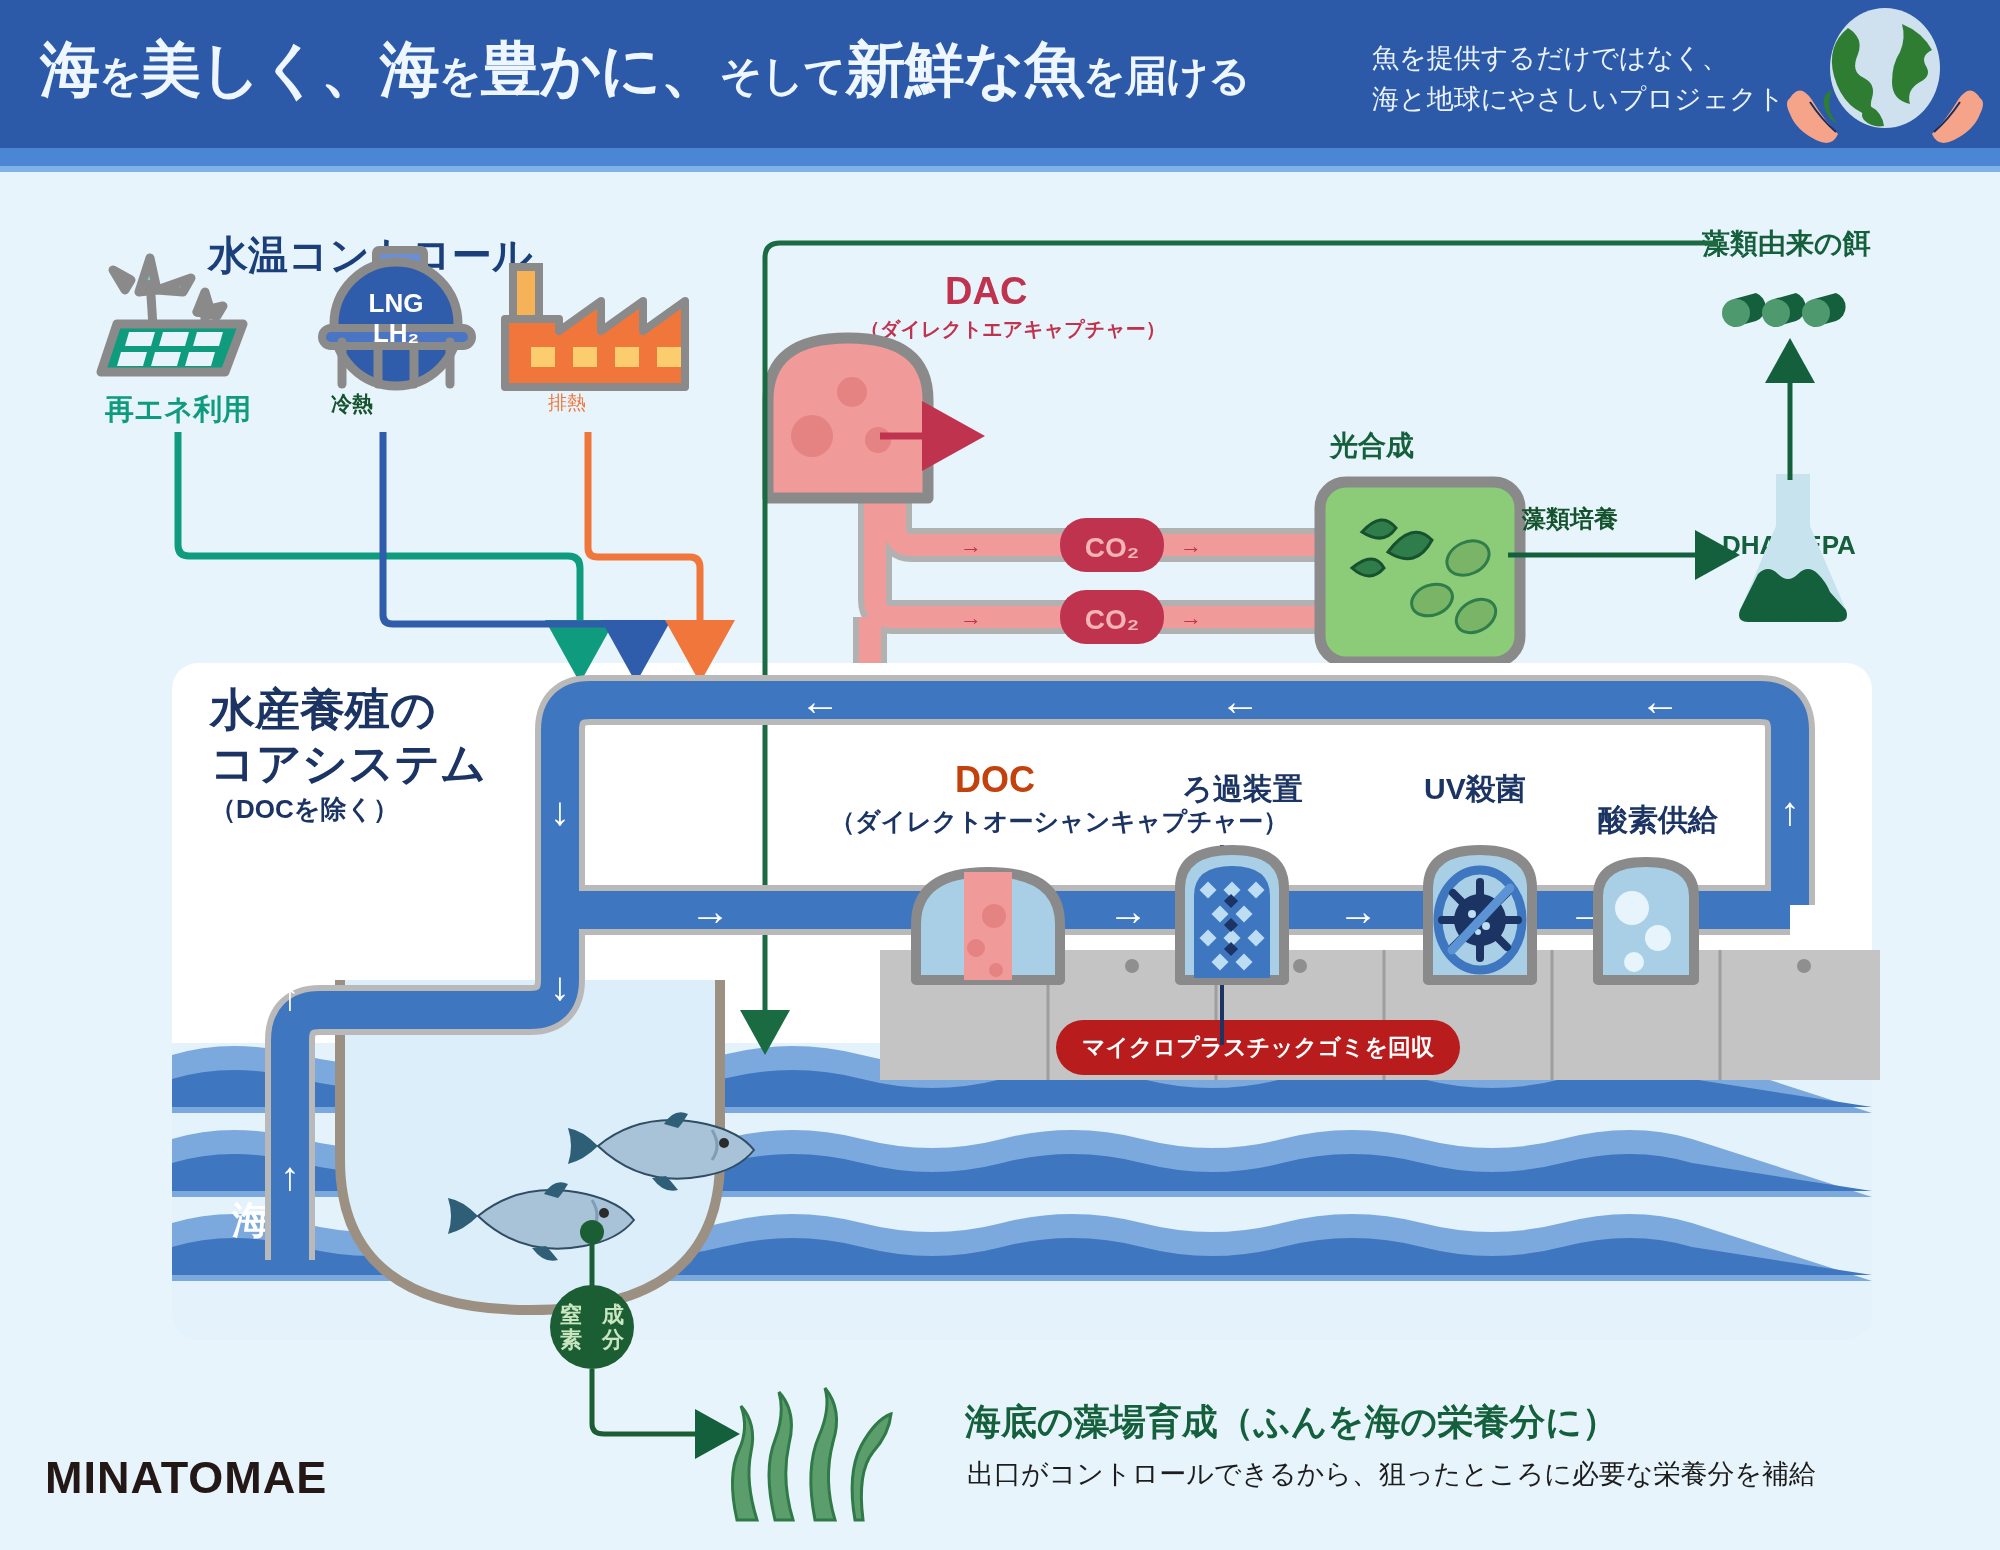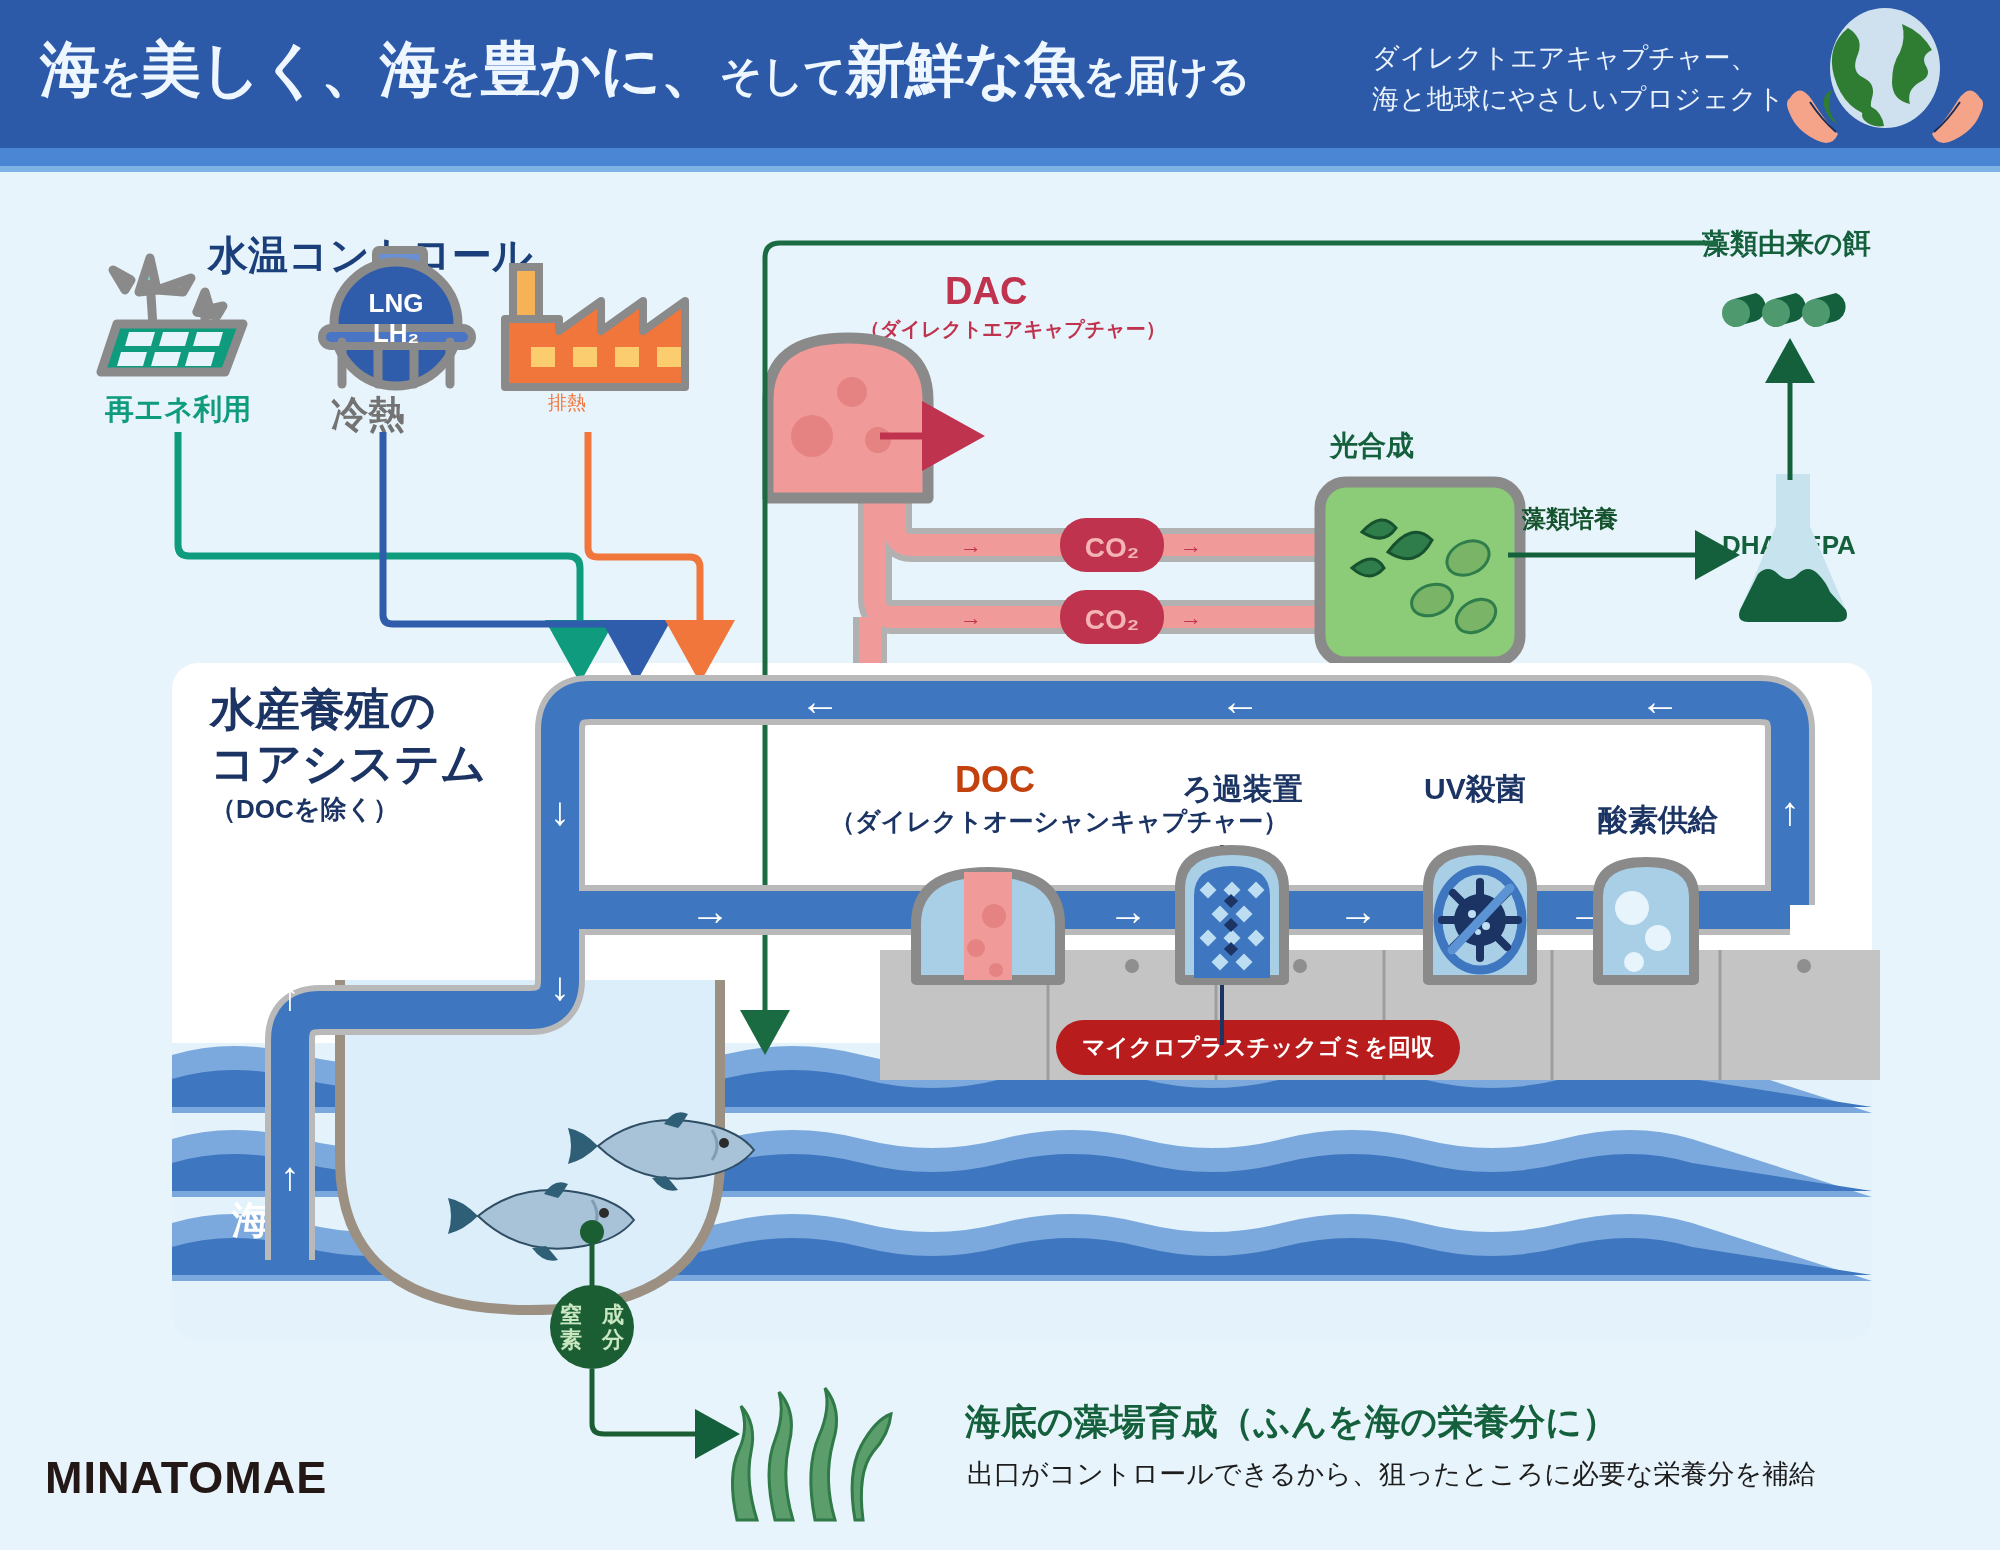--- a/index.html
+++ b/index.html
@@ -36,21 +36,21 @@
     position:absolute;left:1372px;top:38px;
     font-size:27px;line-height:1.5;color:#eaf2fc;white-space:nowrap;
   }
 
   
   .lbl{position:absolute;white-space:nowrap;}
 
   
   #t-watertemp{left:208px;top:228px;font-size:40px;font-weight:700;color:#1b3f7a;}
   #t-reene{left:105px;top:390px;font-size:29px;font-weight:700;color:#0f9b7e;}
-  #t-reitsu{left:331px;top:390px;font-size:37px;font-weight:700;color:#737373;}
+  #t-reitsu{left:331px;top:390px;font-size:21px;font-weight:700;color:#14532d;}
   #t-hainetsu{left:548px;top:390px;font-size:19px;font-weight:400;color:#f0763c;}
 
   #t-dac{left:945px;top:270px;font-size:38px;font-weight:700;color:#c0334e;}
   #t-dacsub{left:860px;top:316px;font-size:20px;font-weight:700;color:#c0334e;}
   #t-atmco2a{left:790px;top:392px;font-size:25px;font-weight:700;color:#c0334e;}
   #t-atmco2b{left:797px;top:424px;font-size:38px;font-weight:700;color:#c0334e;}
 
   #t-photo{left:1330px;top:427px;font-size:28px;font-weight:700;color:#14603c;}
   #t-algaecul{left:1522px;top:503px;font-size:24px;font-weight:700;color:#14532d;}
   #t-dhaepa{left:1722px;top:528px;font-size:26px;font-weight:700;color:#14603c;}
@@ -102,21 +102,21 @@
 
   <div class="header"></div>
   <div class="header-underline"></div>
   <div class="header-underline2"></div>
 
   <div class="h-title">
     <span>海</span><span class="sm">を</span><span>美しく、海</span><span class="sm">を</span><span>豊かに、</span><span class="sm">そして</span><span>新鮮な魚</span><span class="sm">を届ける</span>
   </div>
 
   <div class="h-sub">
-    <div>ダイレクトエアキャプチャー、</div>
+    <div>魚を提供するだけではなく、</div>
     <div>海と地球にやさしいプロジェクト</div>
   </div>
 
   <svg width="230" height="150" viewBox="0 0 230 150" style="left:1770px;top:6px;">
     <ellipse cx="115" cy="62" rx="55" ry="60" fill="#cfe0ef"></ellipse>
     <path d="M78 22 q16 10 10 26 q-8 18 6 24 q12 6 8 20 q-4 12 6 20 q-34 -6 -44 -42 q-8 -30 14 -48z" fill="#2e7d32"></path>
     <path d="M132 18 q20 8 30 26 q-12 6 -6 16 q6 10 -6 16 q-14 8 -10 22 q-18 -4 -18 -22 q0 -18 8 -30 q6 -14 2 -28z" fill="#2e7d32"></path>
     <path d="M100 100 q12 6 14 20 q-12 2 -20 -6 q-6 -8 6 -14z" fill="#2e7d32"></path>
     <path d="M62 84 q-8 20 6 34 q-10 -4 -14 -18 q-2 -12 8 -16z" fill="#2e7d32"></path>
     <path d="M20 92 q10 -16 22 2 q12 20 26 34 q-6 14 -22 6 q-20 -10 -26 -26 q-6 -12 0 -16z" fill="#f5a48a"></path>

